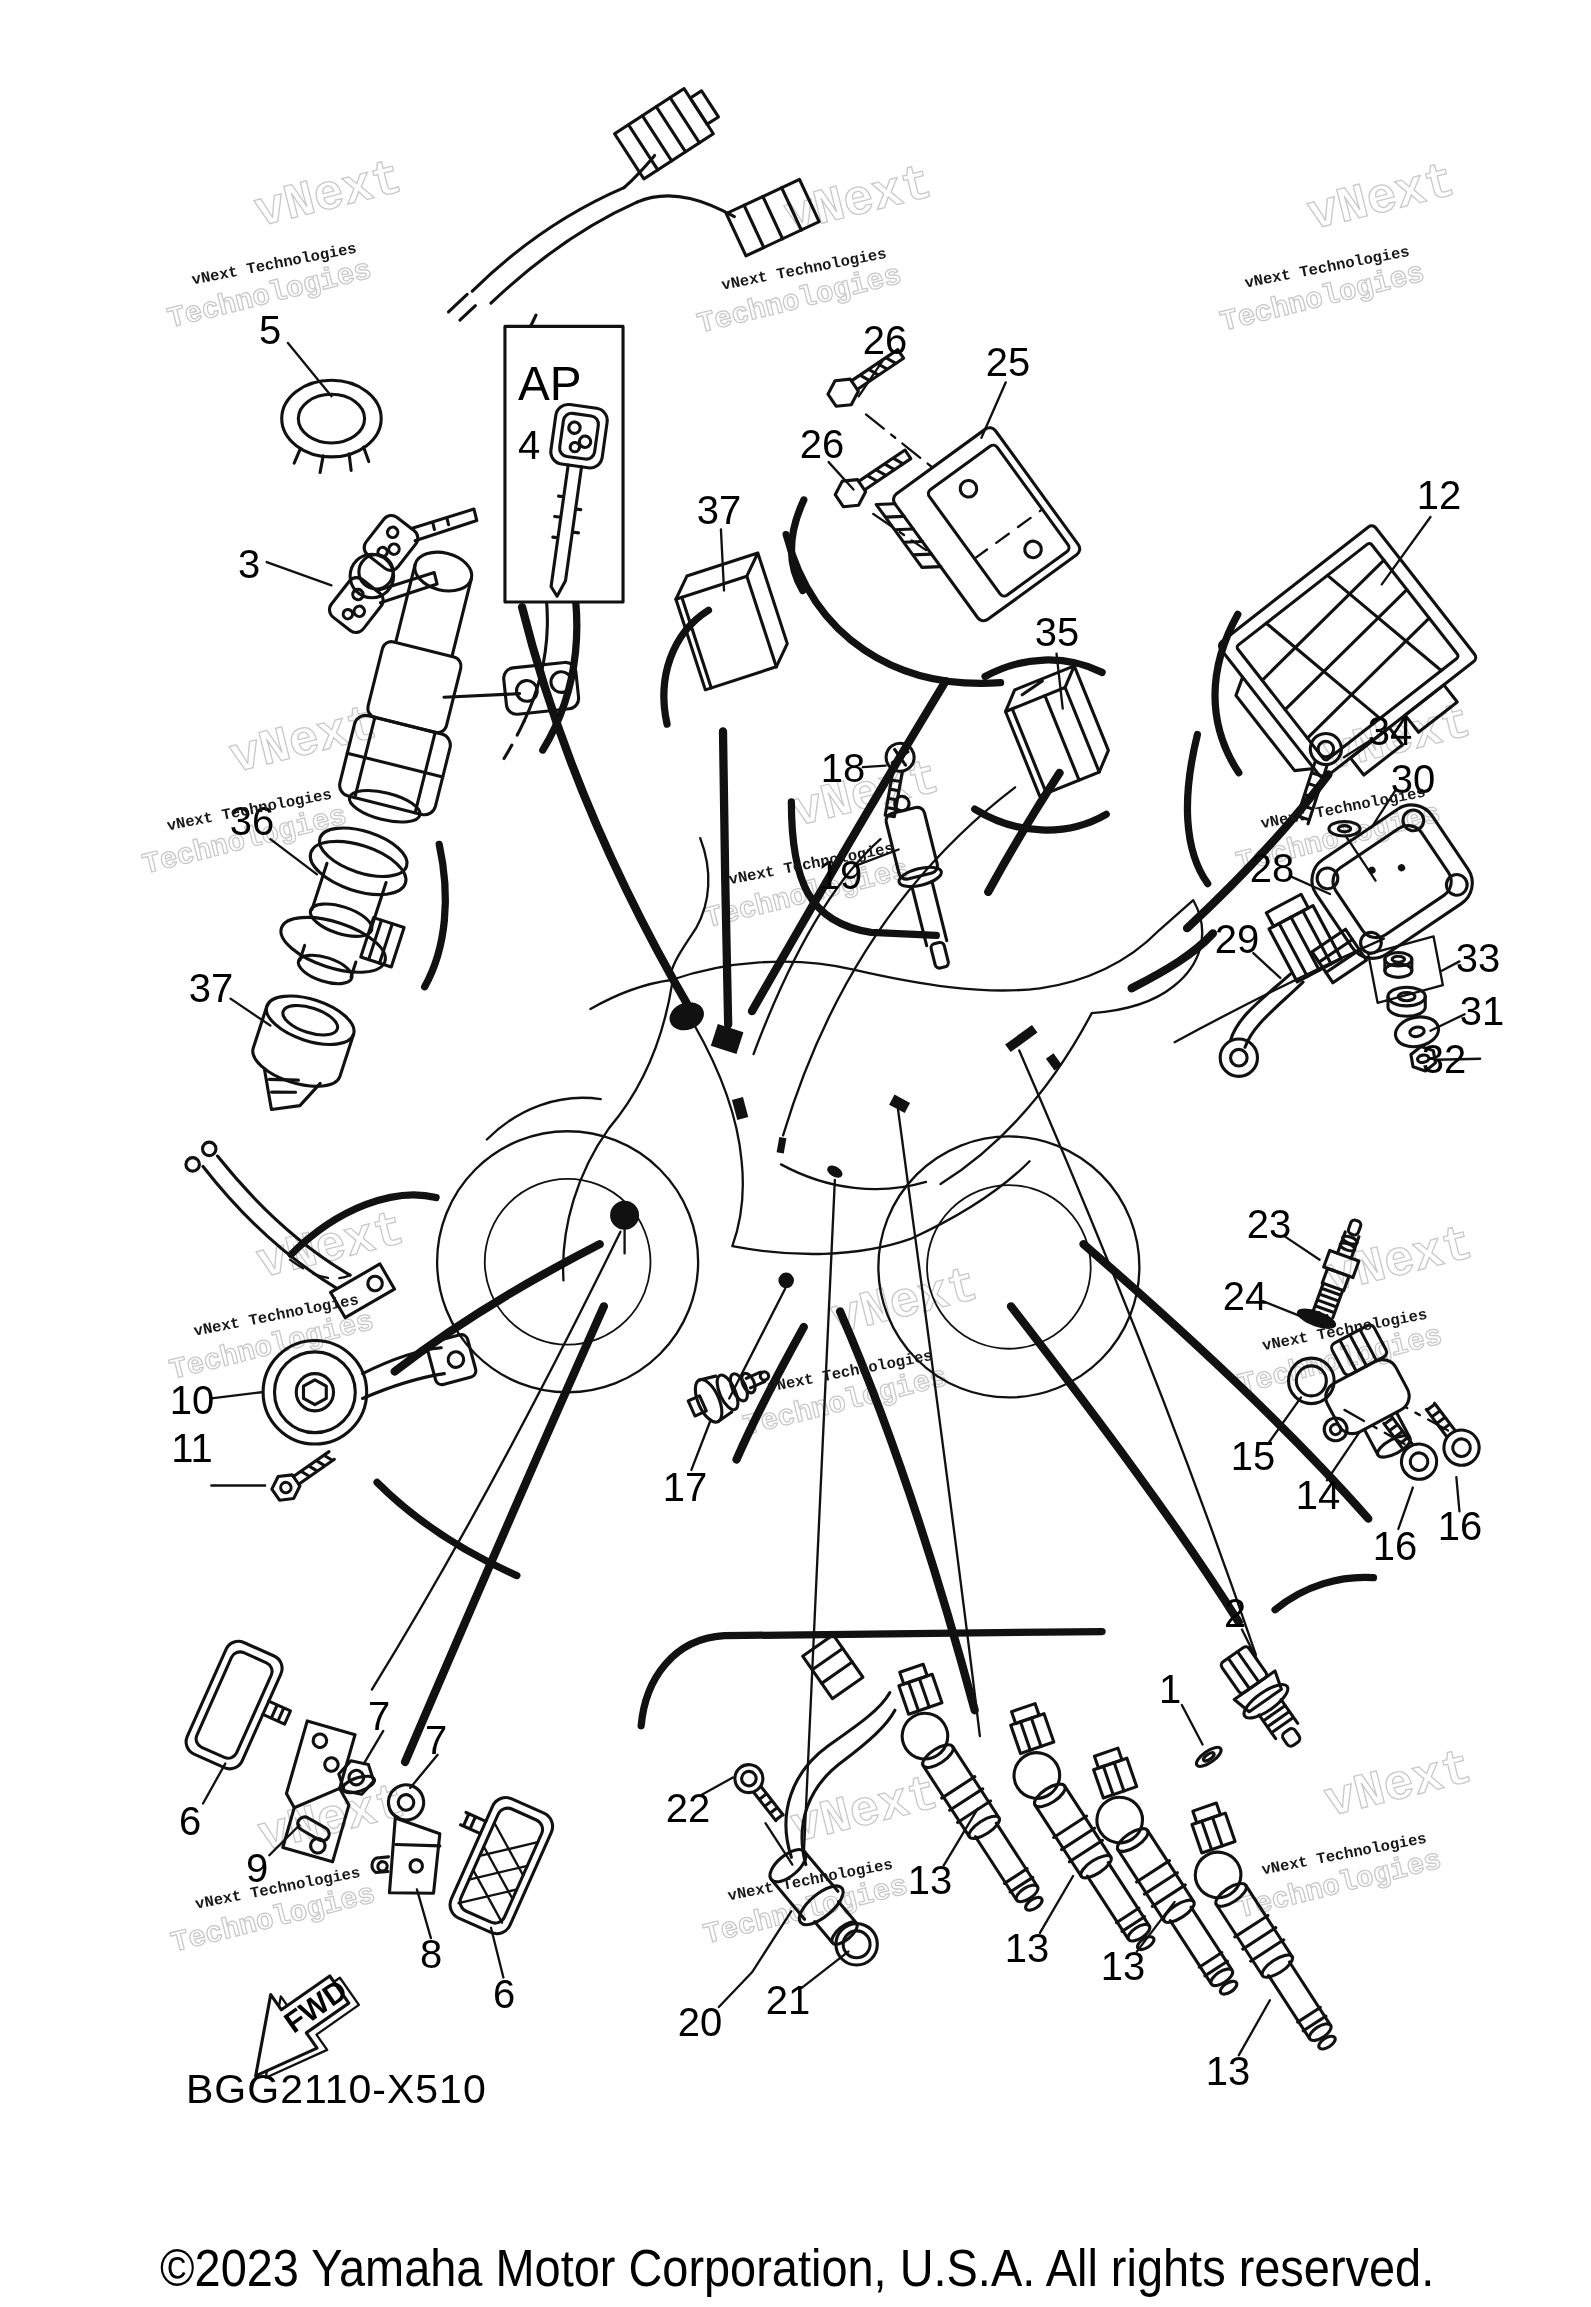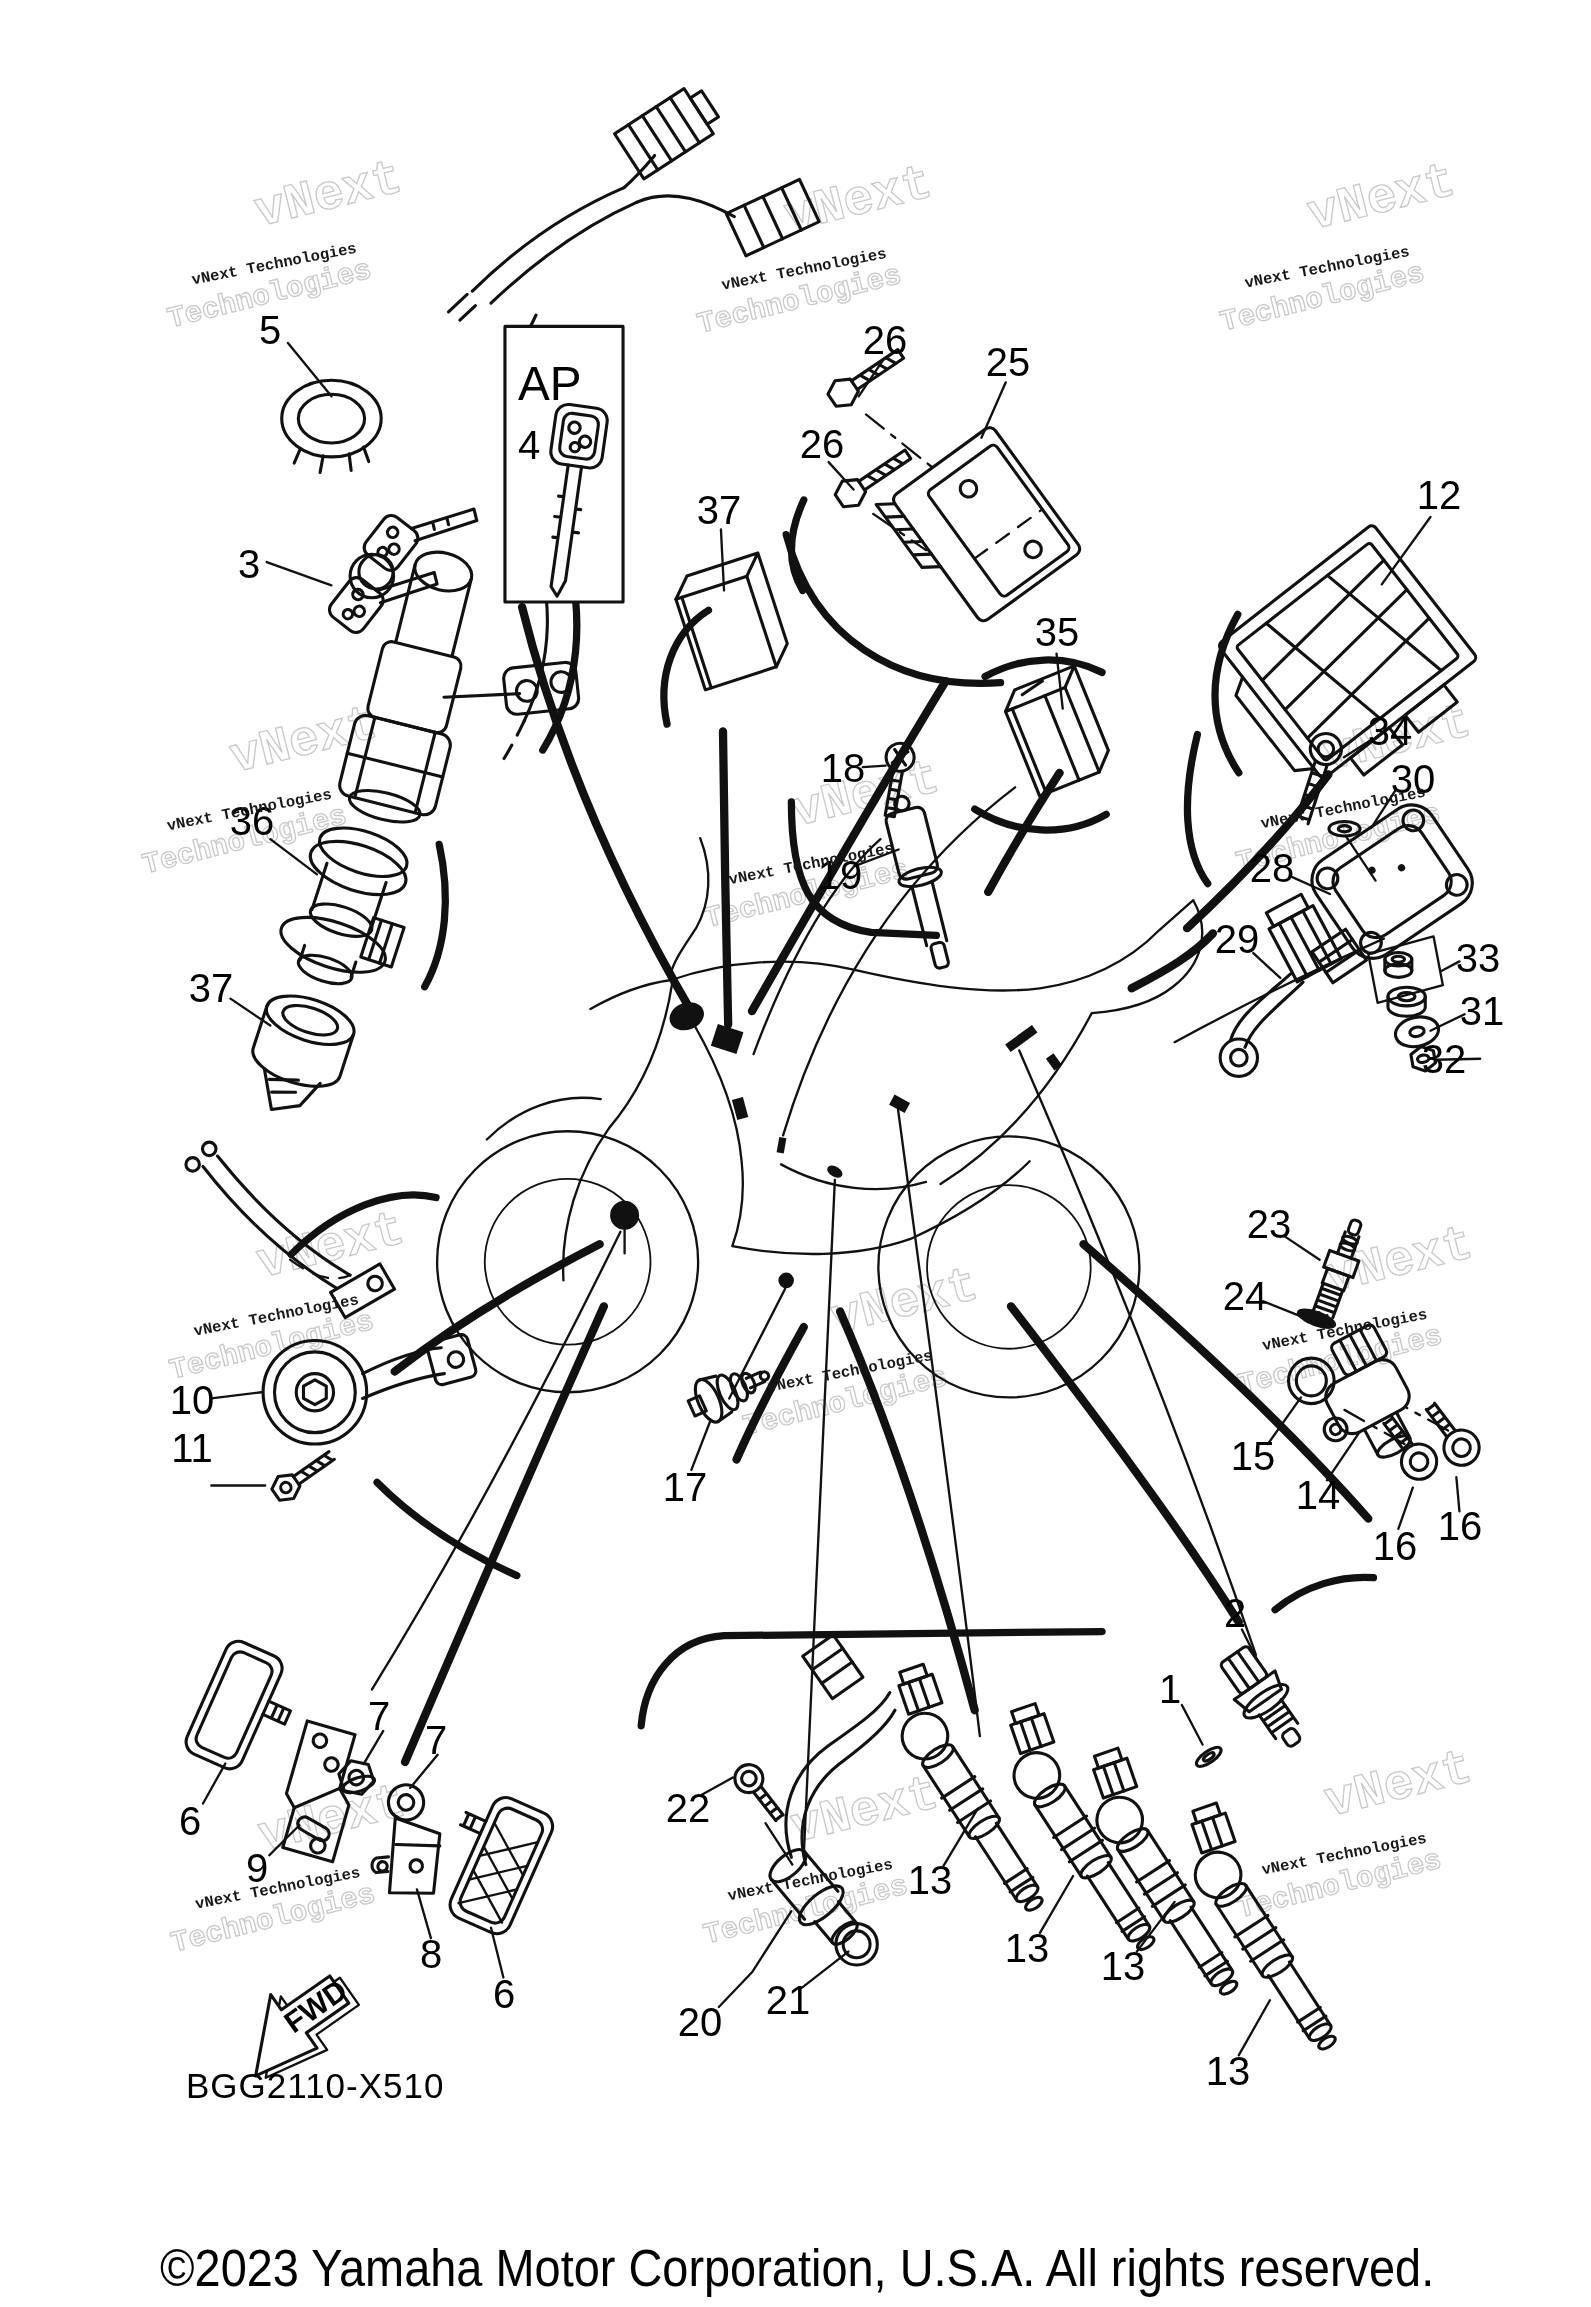--- a/index.html
+++ b/index.html
@@ -2,21 +2,21 @@
 <html style="font-size:8.3px"><head>
 <meta charset="utf-8">
 <style>
   html,body{margin:0;padding:0;background:#fff;width:1591px;height:2307px;overflow:hidden;}
   #stage{position:relative;width:1591px;height:2307px;background:#fff;font-family:"Liberation Sans",sans-serif;}
   #stage svg{position:absolute;left:0;top:0;}
   #art{z-index:1;}
   #labels-layer{position:absolute;left:0;top:0;width:1591px;height:2307px;z-index:2;}
   #top{z-index:3;pointer-events:none;}
   .part-label{position:absolute;transform:translate(-50%,-50%);font-size:40px;color:#000;white-space:nowrap;line-height:1;}
-  .code-text{position:absolute;left:186px;top:2066px;font-size:35px;color:#000;letter-spacing:1px;z-index:2;}
+  .code-text{position:absolute;left:186px;top:2066px;font-size:41px;color:#000;letter-spacing:1px;z-index:2;}
   .copyright-text{position:absolute;left:160px;top:2239px;font-size:51px;color:#000;transform:scaleX(.92);transform-origin:left top;white-space:nowrap;z-index:2;}
   
   .ln path,.ln rect,.ln circle,.ln ellipse,.ln polygon{stroke:#111;stroke-width:6;fill:none;stroke-linecap:round;stroke-linejoin:round;}
   .t16{stroke-width:16px !important}
   .t14{stroke-width:14px !important}
   .t4{stroke-width:4.5px !important}
   .t3{stroke-width:3.5px !important}
   .dd{stroke-dasharray:44 18 10 18}
   .ds{stroke-dasharray:30 22}
   .f{fill:#111 !important;stroke:none !important}

